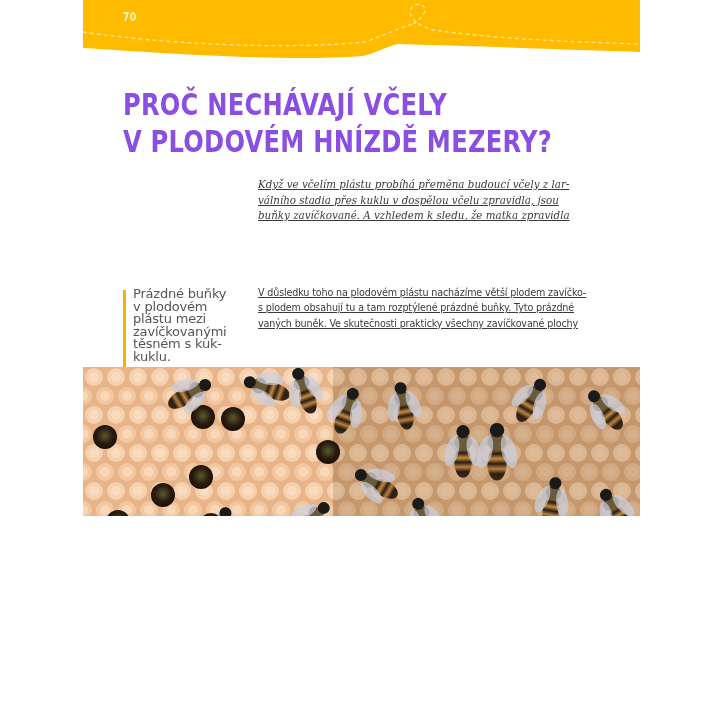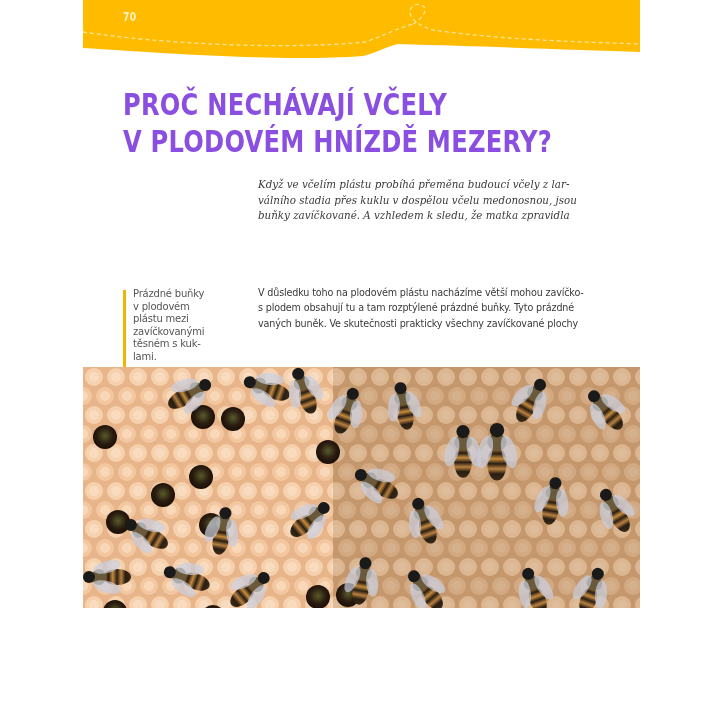--- a/index.html
+++ b/index.html
@@ -1,51 +1,51 @@
 <!DOCTYPE html>
 <html><head>
   <meta charset="utf-8">
   <style>
     html, body { margin: 0; padding: 0; }
     body {
       width: 720px; height: 720px; background: #ffffff; position: relative; overflow: hidden;
       font-family: "DejaVu Sans", sans-serif;
     }
     .page {
-      position: absolute; left: 83px; top: 0; width: 557px; height: 608px; background: #ffffff; overflow: hidden;
+      position: absolute; left: 83px; top: 0; width: 557px; height: 516px; background: #ffffff; overflow: hidden;
     }
     .header-band { position: absolute; left: 0; top: 0; width: 557px; height: 70px; }
     .page-number {
       position: absolute; left: 40px; top: 10px; font-family: "DejaVu Sans Condensed", "DejaVu Sans", sans-serif;
       font-weight: bold; font-size: 12px; color: #fff3c4; letter-spacing: 0.5px; transform: scaleX(0.85); transform-origin: left;
     }
     .title {
       position: absolute; left: 40px; top: 86px; width: 480px;
       font-family: "DejaVu Sans", sans-serif; font-weight: bold; font-size: 31px; line-height: 37px;
       color: #8a4fe0; text-transform: uppercase; letter-spacing: 0.3px;
       transform: scaleX(0.78); transform-origin: left top;
     }
     .title span { display: block; white-space: nowrap; }
     .lead {
       position: absolute; left: 175px; top: 177px; width: 365px;
       font-family: "DejaVu Serif", serif; font-style: italic; font-size: 10.3px; line-height: 15.6px; color: #3a3a3a;
       text-align: justify;
     }
-    .lead span, .body-text span { display: block; white-space: nowrap; }
+    .lead span, .body-text span { display: block; white-space: nowrap; text-decoration: underline; }
     .body-text {
       position: absolute; left: 175px; top: 285px; width: 365px;
       font-family: "DejaVu Sans", sans-serif; font-size: 9.6px; line-height: 15.4px; color: #3a3a3a;
       letter-spacing: -0.15px;
     }
     .caption-bar {
       position: absolute; left: 40px; top: 290px; width: 3px; height: 92px; background: #f2b400;
     }
     .caption {
       position: absolute; left: 50px; top: 288px; width: 90px;
-      font-family: "DejaVu Sans", sans-serif; font-size: 10px; line-height: 12.6px; color: #555;
+      font-family: "DejaVu Sans", sans-serif; font-size: 13px; line-height: 12.6px; color: #555;
       letter-spacing: -0.2px;
     }
     .caption span { display: block; white-space: nowrap; }
     .photo {
       position: absolute; left: 0; top: 367px; width: 557px; height: 320px; overflow: hidden;
       background: #e9b98a;
     }
     .hex-deco { position: absolute; left: 395px; top: 640px; width: 162px; height: 80px; }
   </style>
 </head>
@@ -60,38 +60,38 @@
   </svg>
   <div class="page-number">70</div>
 
   <h1 class="title" style="margin:0;">
     <span>Proč nechávají včely</span>
     <span>v plodovém hnízdě mezery?</span>
   </h1>
 
   <div class="lead">
     <span>Když ve včelím plástu probíhá přeměna budoucí včely z lar-</span>
-    <span>válního stadia přes kuklu v dospělou včelu medonosnou, jsou</span>
+    <span>válního stadia přes kuklu v dospělou včelu zpravidla, jsou</span>
     <span>buňky zavíčkované. A vzhledem k sledu, že matka zpravidla</span>
   </div>
 
   <div class="body-text">
-    <span>V důsledku toho na plodovém plástu nacházíme větší mohou zavíčko-</span>
+    <span>V důsledku toho na plodovém plástu nacházíme větší plodem zavíčko-</span>
     <span>s plodem obsahují tu a tam rozptýlené prázdné buňky. Tyto prázdné</span>
     <span>vaných buněk. Ve skutečnosti prakticky všechny zavíčkované plochy</span>
   </div>
 
   <div class="caption-bar"></div>
   <div class="caption">
     <span>Prázdné buňky</span>
     <span>v plodovém</span>
     <span>plástu mezi</span>
     <span>zavíčkovanými</span>
     <span>těsném s kuk-</span>
-    <span>lami.</span>
+    <span>kuklu.</span>
   </div>
 
   <div class="photo">
     <svg width="557" height="320" viewBox="0 0 557 320">
       <defs>
         <pattern id="comb" width="22" height="38" patternUnits="userSpaceOnUse">
           <rect width="22" height="38" fill="#e8b48a"></rect>
           <circle cx="11" cy="10" r="9" fill="#f6d1ad"></circle>
           <circle cx="11" cy="10" r="5" fill="#f9dcc0"></circle>
           <circle cx="0" cy="29" r="9" fill="#f3c8a0"></circle>

